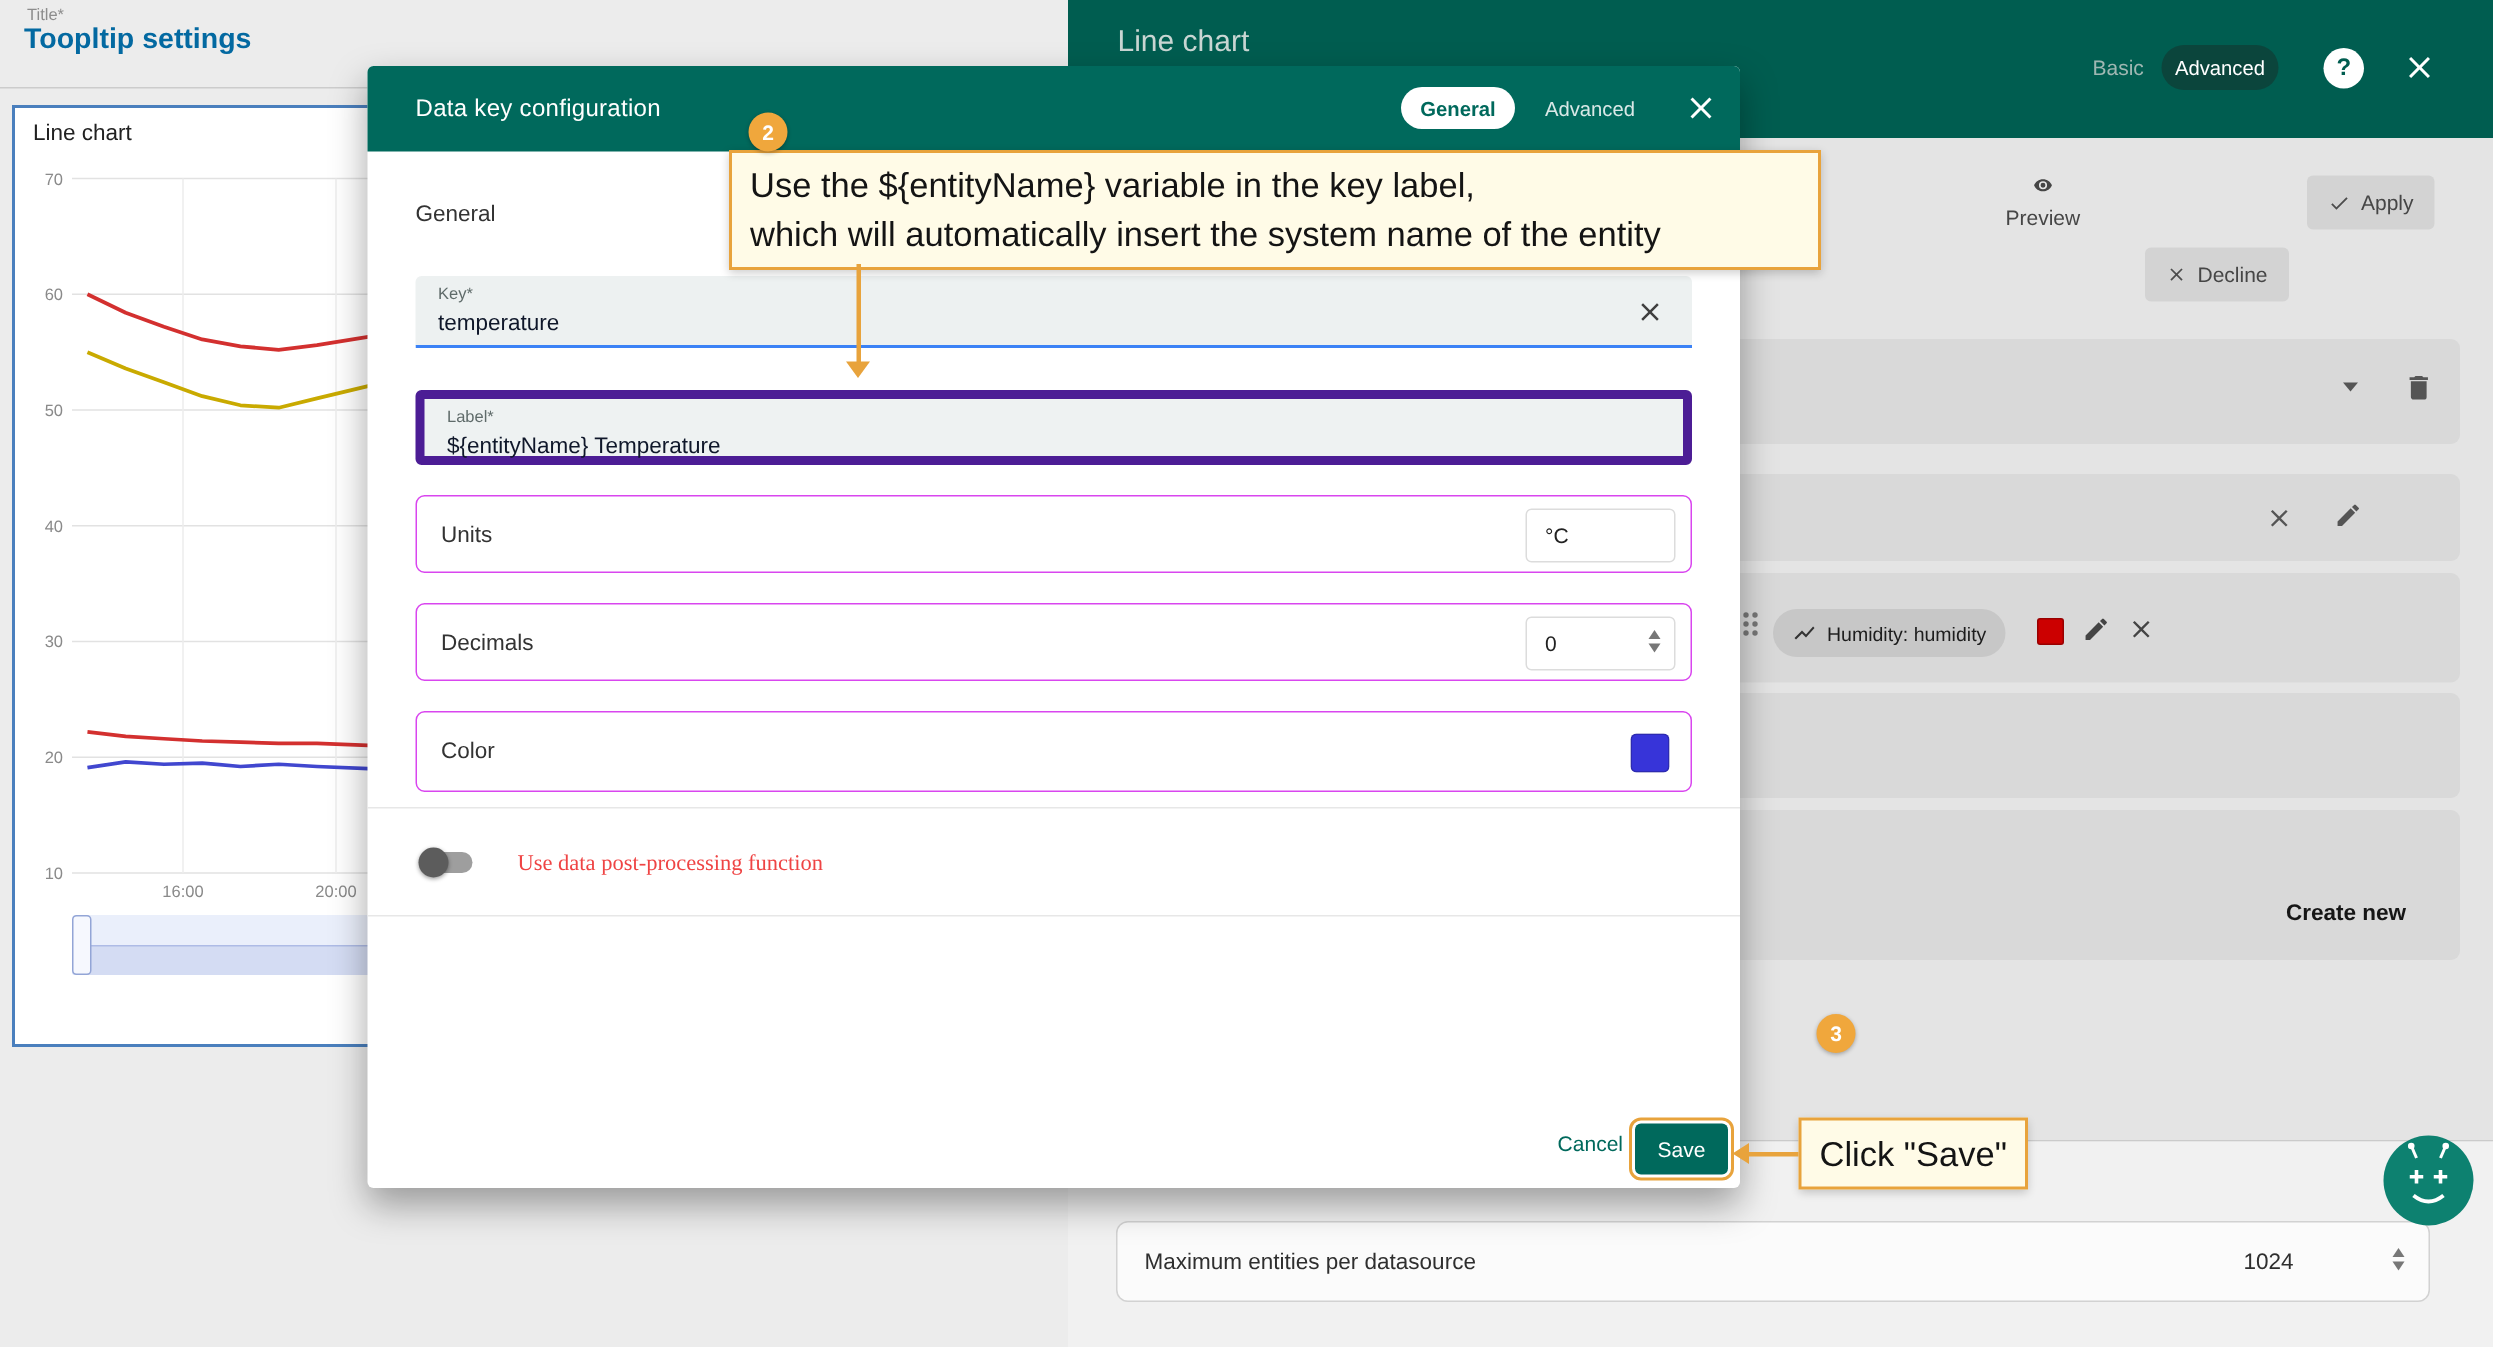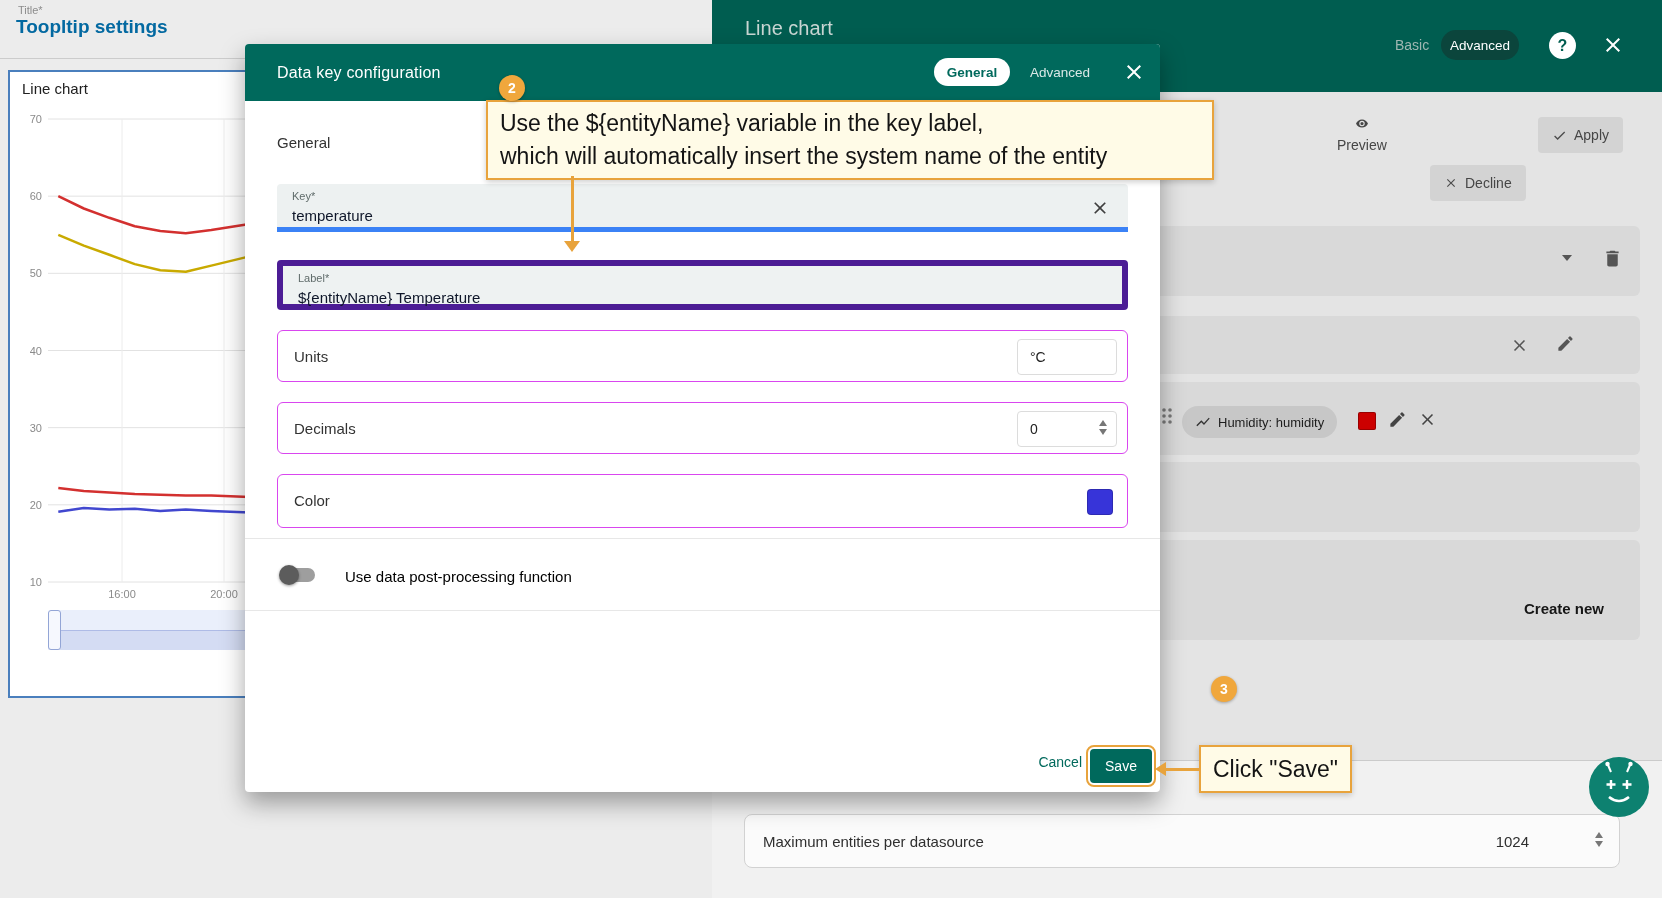--- a/index.html
+++ b/index.html
@@ -49,30 +49,30 @@
   .icon-btn { cursor:pointer; }
 
   
   .modal { left:245px; top:44px; width:915px; height:748px; background:#fff; border-radius:4px; box-shadow:0 11px 24px rgba(0,0,0,.35); z-index:10; }
   .modal-header { position:absolute; left:0; top:0; width:100%; height:57px; background:#00695c; border-radius:4px 4px 0 0; }
   .modal-title { position:absolute; left:32px; top:0; height:57px; display:flex; align-items:center; font-size:16px; font-weight:500; color:#fff; letter-spacing:.2px; }
   .tab-pill { position:absolute; right:150px; top:14px; width:76px; height:28px; border-radius:14px; background:#fff; color:#00695c; font-size:13.5px; font-weight:bold; display:flex; align-items:center; justify-content:center; cursor:pointer; }
   .tab-plain { position:absolute; right:70px; top:14px; height:28px; display:flex; align-items:center; font-size:13.5px; color:rgba(255,255,255,.85); cursor:pointer; }
   .modal-close { position:absolute; right:14px; top:16px; width:24px; height:24px; cursor:pointer; }
   .section-label { position:absolute; left:32px; top:90px; font-size:15px; color:#333; }
-  .fill-field { position:absolute; left:32px; width:851px; background:#edf1f1; border-bottom:5px solid #3b82f6; border-radius:4px 4px 0 0; }
+  .fill-field { position:absolute; left:32px; width:851px; background:#edf1f1; border-bottom:2px solid #3b82f6; border-radius:4px 4px 0 0; }
   .ff-label { position:absolute; left:15px; top:6px; font-size:11px; color:#5f6b6a; }
   .ff-value { position:absolute; left:15px; top:23px; font-size:15px; color:#0f172a; }
   .row-box { position:absolute; left:32px; width:851px; height:52px; border:1px solid #d946ef; border-radius:6px; background:#fff; }
   .row-label { position:absolute; left:16px; top:0; height:50px; display:flex; align-items:center; font-size:15px; color:#333; }
   .row-input { position:absolute; right:10px; top:8px; width:100px; height:36px; border:1px solid #dcdcdc; border-radius:4px; background:#fff; font-size:14px; color:#222; padding-left:12px; display:flex; align-items:center; font-family:"Liberation Sans",sans-serif; }
   .divider { position:absolute; left:0; width:100%; height:1px; background:#e7e7e7; }
   .toggle-track { position:absolute; left:36px; top:524px; width:34px; height:14px; border-radius:7px; background:#9e9e9e; cursor:pointer; }
   .toggle-thumb { position:absolute; left:-2px; top:-3px; width:20px; height:20px; border-radius:50%; background:#5c5c5c; box-shadow:0 1px 3px rgba(0,0,0,.4); }
-  .toggle-label { position:absolute; left:100px; top:516px; height:32px; display:flex; align-items:center; font-size:15px; color:#000000; }
+  .toggle-label { position:absolute; left:100px; top:516px; height:32px; display:flex; align-items:center; font-size:15px; color:#ef4444;font-family:Liberation Serif, serif; }
   .cancel-btn { position:absolute; right:78px; bottom:22px; font-size:14px; font-weight:500; color:#00695c; cursor:pointer; }
   .save-btn { position:absolute; right:8px; bottom:9px; width:62px; height:34px; border-radius:4px; background:#00695c; color:#fff; font-size:14px; font-weight:500; display:flex; align-items:center; justify-content:center; cursor:pointer; outline:2.5px solid #e8a33c; outline-offset:2px; }
   .color-swatch { position:absolute; right:14px; top:14px; width:26px; height:26px; border-radius:4px; border:1px solid rgba(0,0,0,.18); cursor:pointer; }
 
   
   .step-badge { width:26px; height:26px; border-radius:50%; background:#f0a73c; color:#fff; font-size:14px; font-weight:bold; display:flex; align-items:center; justify-content:center; z-index:22; box-shadow:0 1px 3px rgba(0,0,0,.3); }
   .callout { background:#fffbe7; border:2px solid #e8a33c; color:#141414; font-size:23px; line-height:33px; padding:5px 12px; z-index:21; box-shadow:0 2px 6px rgba(0,0,0,.2); }
   .arrow-line { background:#e8a33c; z-index:21; }
   .arrow-head-down { width:0; height:0; border-left:8px solid transparent; border-right:8px solid transparent; border-top:11px solid #e8a33c; z-index:21; }
   .arrow-head-left { width:0; height:0; border-top:7px solid transparent; border-bottom:7px solid transparent; border-right:11px solid #e8a33c; z-index:21; }

